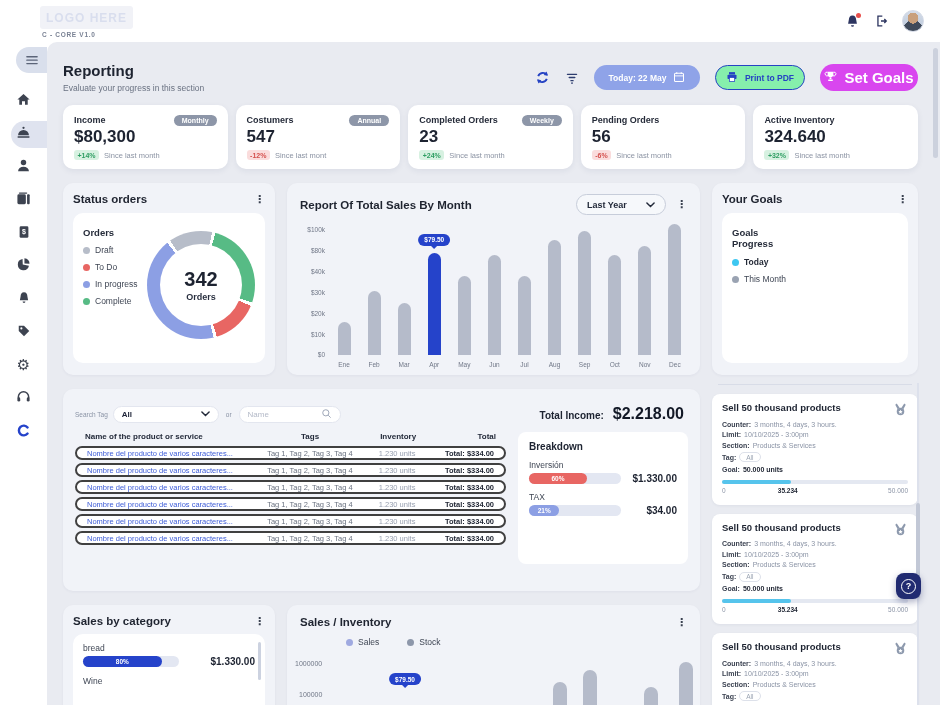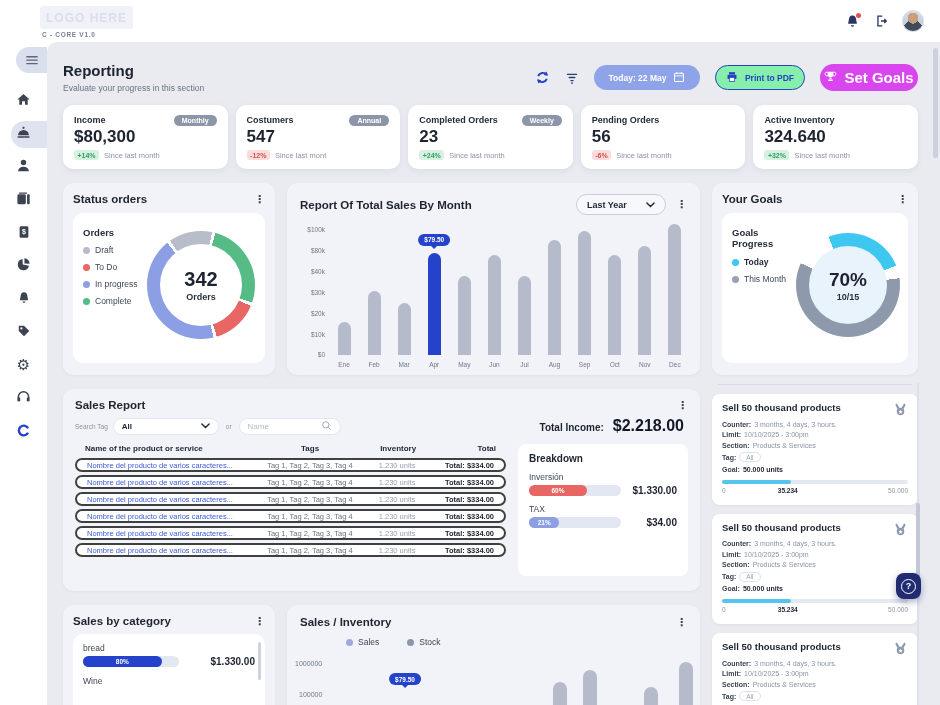--- a/index.html
+++ b/index.html
@@ -575,24 +575,20 @@
                     <span>Oct</span>
                     <span>Nov</span>
                     <span>Dec</span>
                   </div>
               </div>
             </div>
           </div>
         </div>
 
         <div class="card sales-report">
-          <div class="card-head">
-            <span class="card-title">Sales Report</span>
-            <span class="kebab"></span>
-          </div>
           <div class="sr-controls">
             <span class="tiny-label">Search Tag</span>
             <div class="tag-select">
               <span>All</span>
               <span><svg viewBox="0 0 10 6" width="9">
                     <path d="M1 1 L5 5 L9 1" fill="none" stroke="#232a3a" stroke-width="1.6" stroke-linecap="round"></path>
                   </svg></span>
             </div>
             <span class="or">or</span>
             <div class="name-search">
@@ -768,26 +764,20 @@
                   <div class="legend-item on">
                     <span class="legend-dot" style="background-color: rgb(62, 199, 241);"></span>
                     <span class="legend-label">Today</span>
                   </div>
 
                   <div class="legend-item">
                     <span class="legend-dot" style="background-color: rgb(154, 163, 178);"></span>
                     <span class="legend-label">This Month</span>
                   </div>
                 </div>
-            </div>
-            <div class="goals-donut">
-              <div class="donut-center">
-                <span class="big">70%</span>
-                <span class="small">10/15</span>
-              </div>
             </div>
           </div>
         </div>
 
         <div class="divider"></div>
 
         <div class="goal-list">
 
             <div class="goal-card">
               <div class="gc-head">

